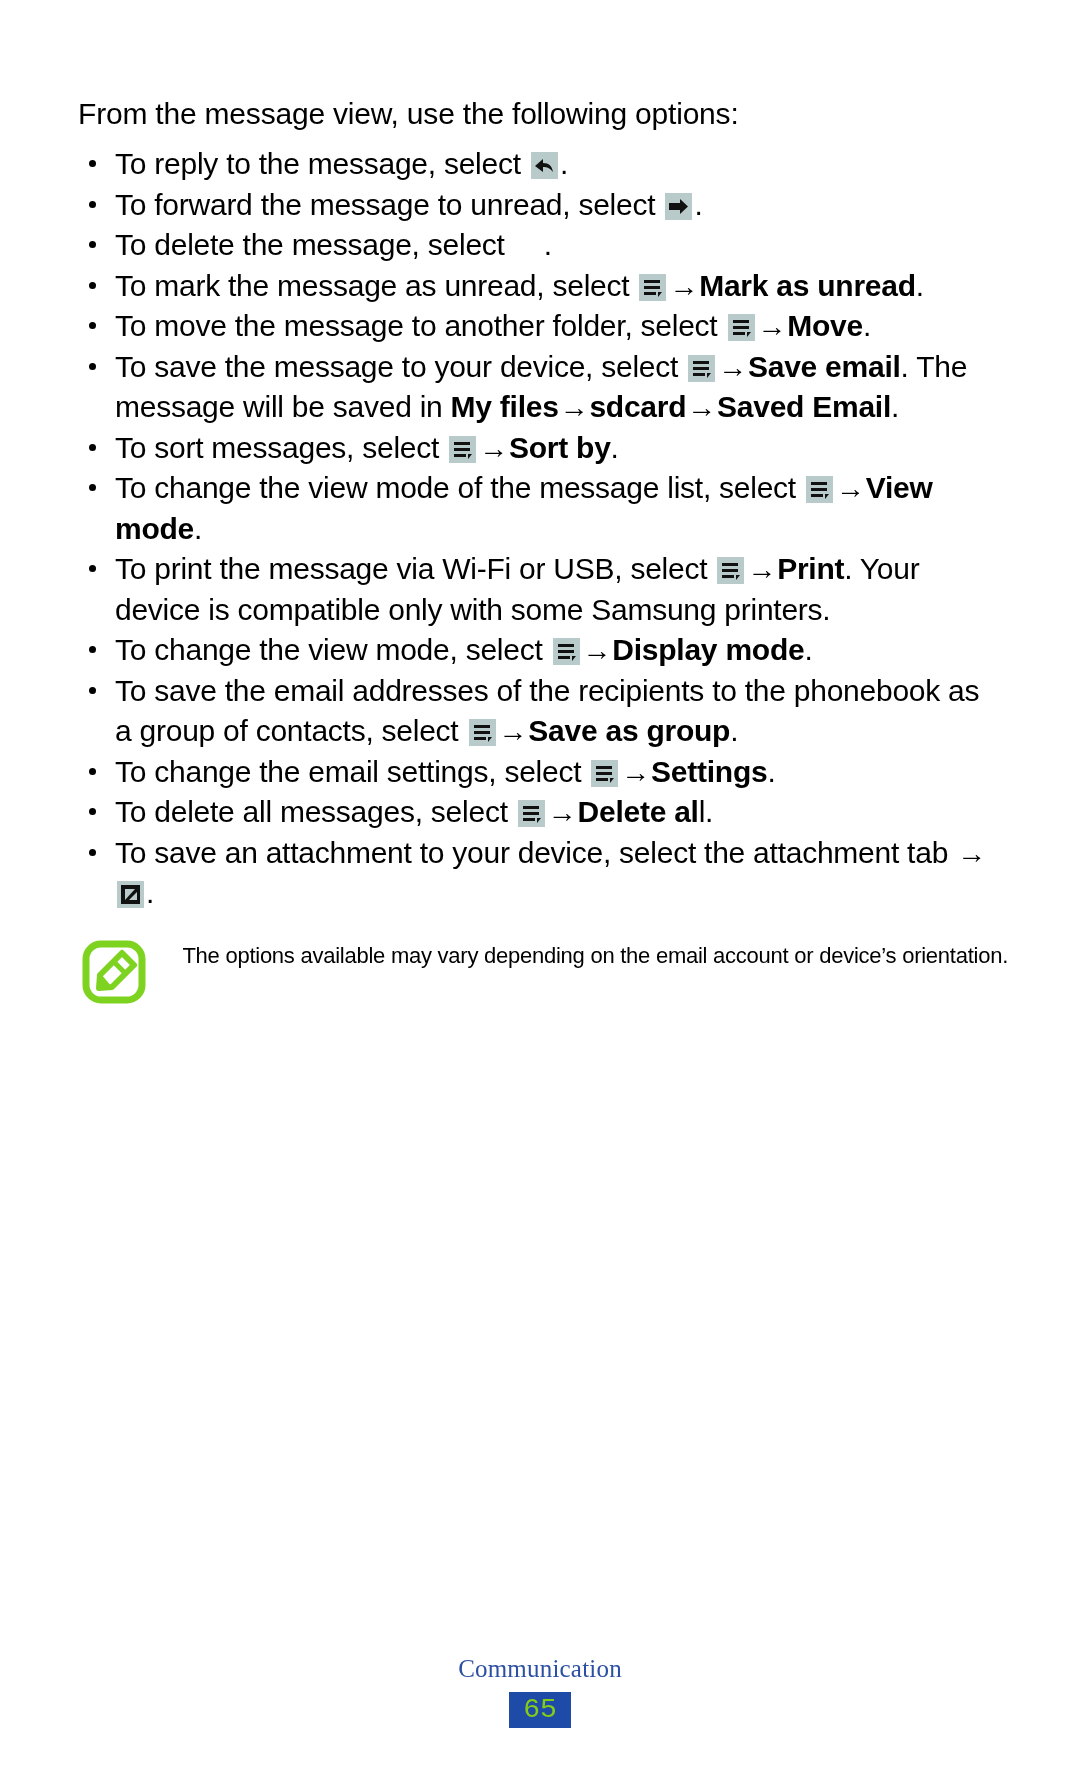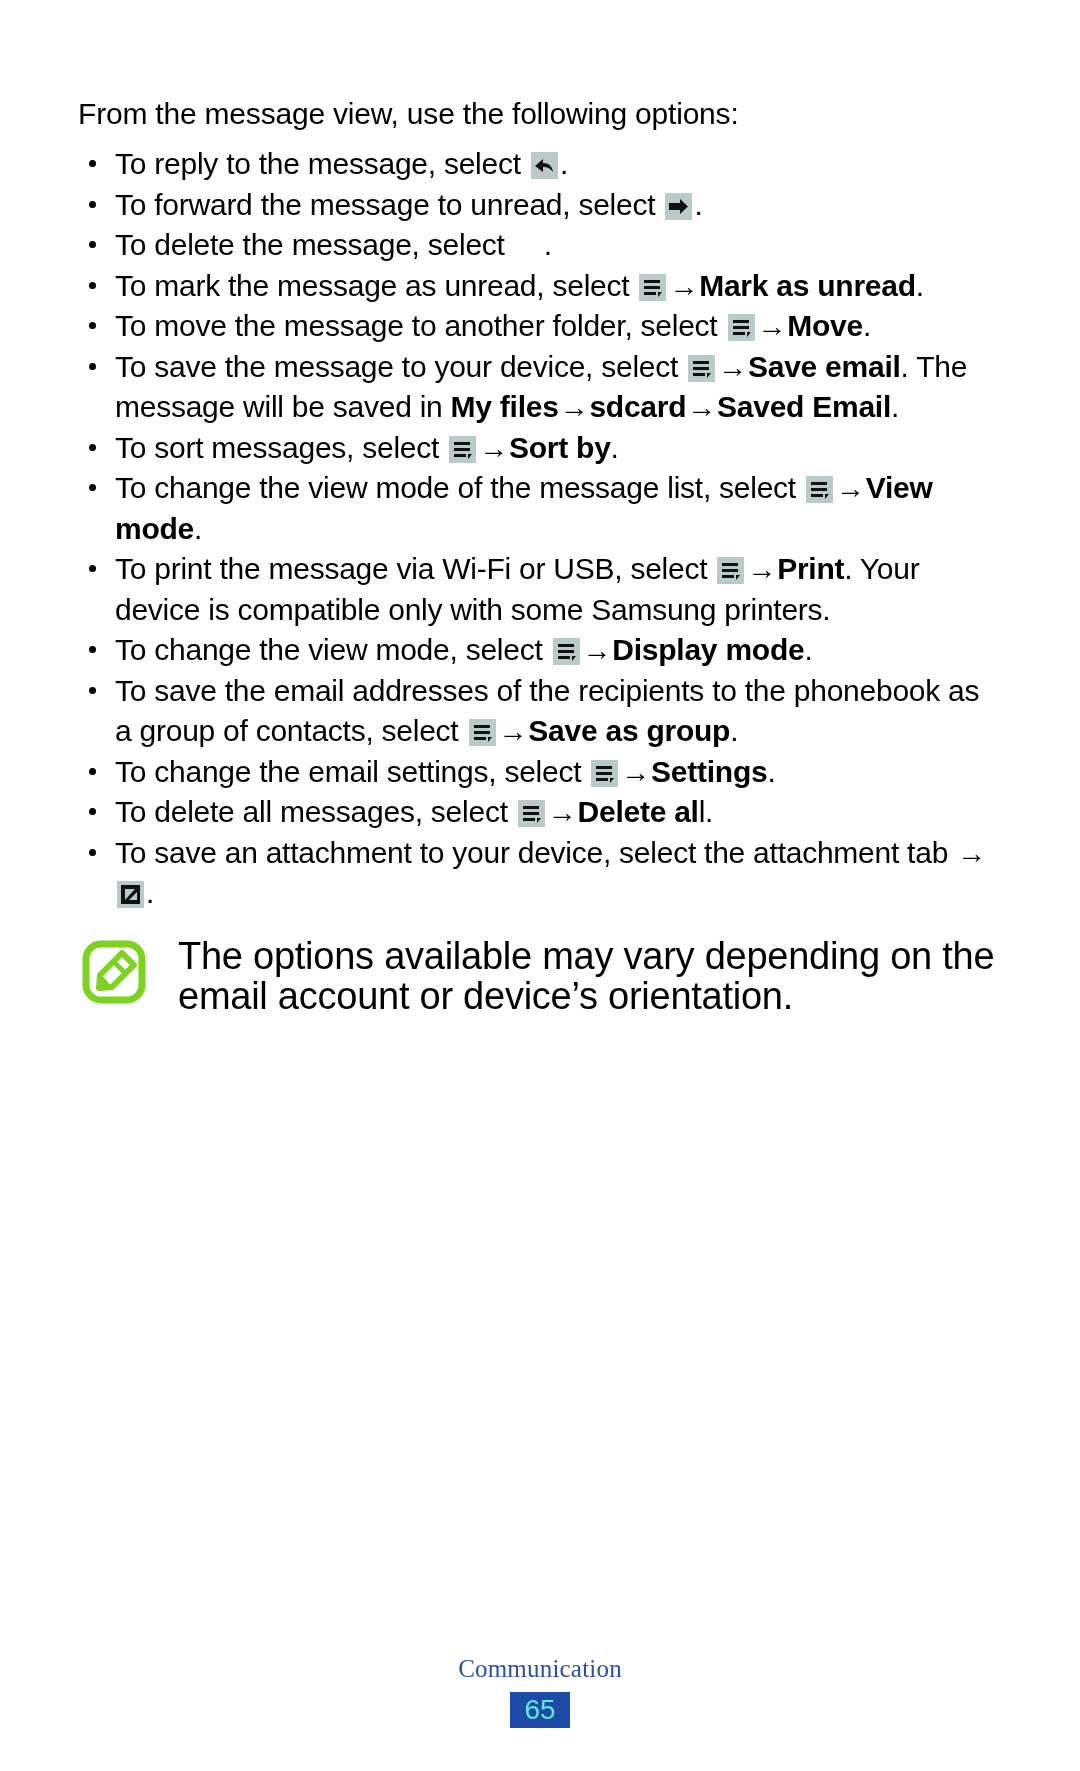--- a/index.html
+++ b/index.html
@@ -89,45 +89,46 @@
     min-height: 72px;
   }
   .note-icon {
     position: absolute;
     left: 4px;
     top: 4px;
     width: 64px;
     height: 64px;
   }
   .note-text {
-    font-size: 38px;
+    font-size: 22px;
     line-height: 40.5px;
     letter-spacing: -0.25px;
+    text-align: right;
   }
 
   
   .footer {
     position: absolute;
     left: 0;
     top: 1655px;
     width: 1080px;
     text-align: center;
   }
   .footer-title {
     font-family: "Liberation Serif", serif;
     font-size: 25px;
     color: #2b4fa2;
     letter-spacing: 0.2px;
   }
   .footer-page {
     display: inline-block;
     margin-top: 9px;
     background: #1e4aa8;
-    color: #5eead4;
-    font-family: Liberation Sans, sans-serif;
+    color: #84cc16;
+    font-family: Liberation Mono, monospace;
     font-size: 28px;
     line-height: 36px;
     padding: 0 14px;
     min-width: 52px;
   }
 </style>
 </head>
 <body>
 
 <div class="page">

